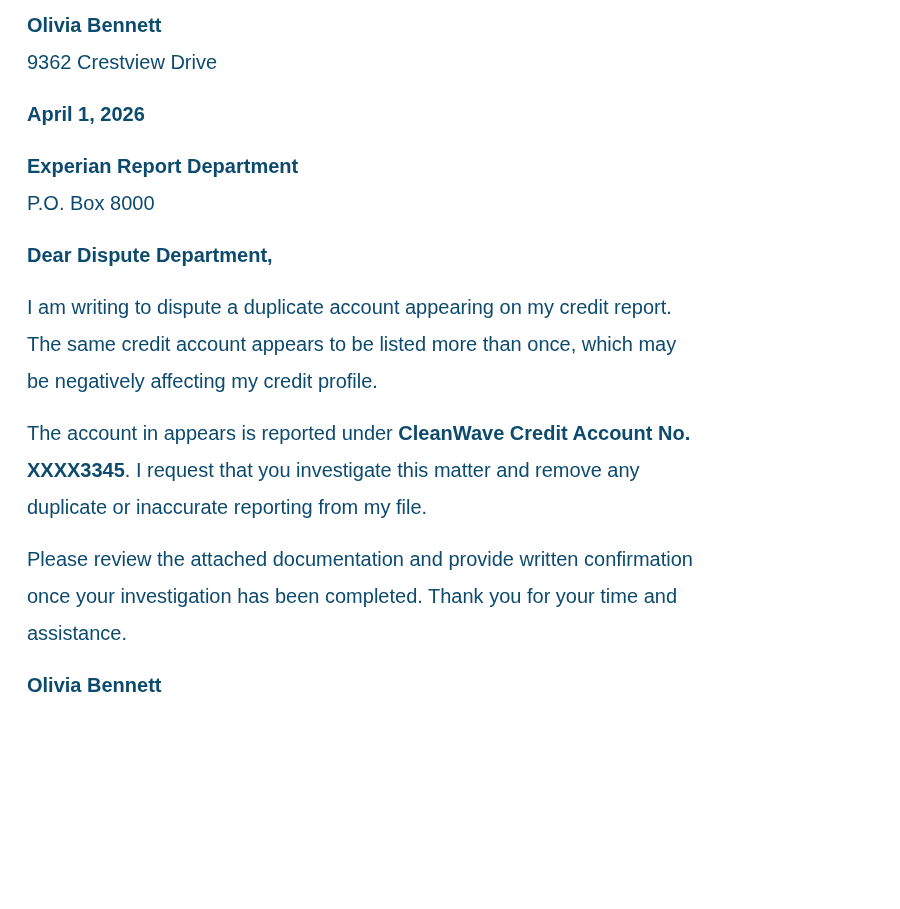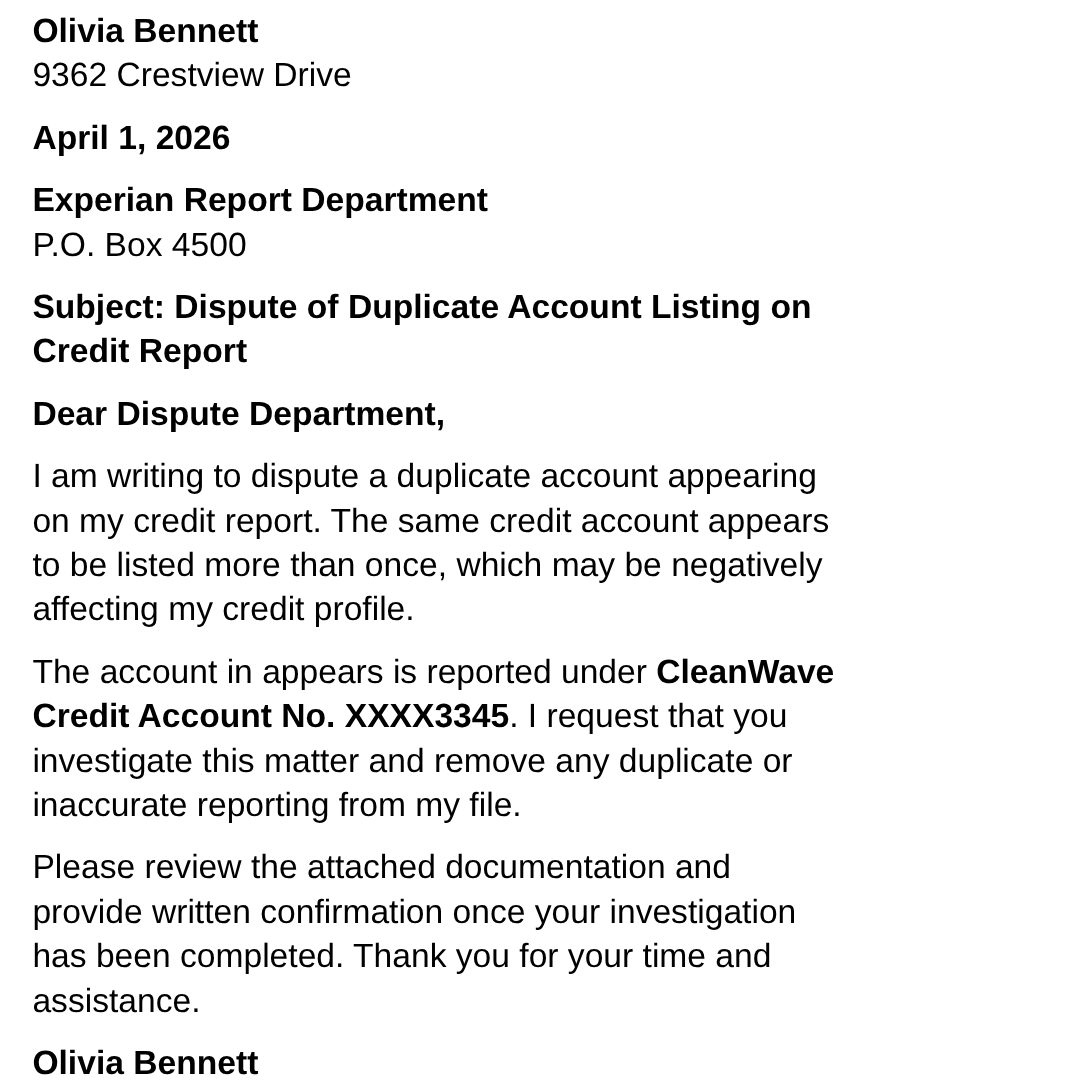--- a/index.html
+++ b/index.html
@@ -7,23 +7,23 @@
     padding: 0;
     background: #ffffff;
   }
   .page {
     width: 728px;
     height: 909px;
     box-sizing: border-box;
     background: #ffffff;
     padding: 7px 30px 0 27px;
     font-family: "Liberation Sans", sans-serif;
-    font-size: 28px;
+    font-size: 20px;
     line-height: 37px;
-    color: #000000;
+    color: #0c4a6e;
     overflow: hidden;
   }
   .block {
     margin: 0 0 15px 0;
   }
   .line {
     display: block;
   }
   .bold {
     font-weight: 700;
@@ -36,24 +36,23 @@
 
   <p class="block">
     <span class="line bold">Olivia Bennett</span>
     <span class="line">9362 Crestview Drive</span>
   </p>
 
   <p class="block bold">April 1, 2026</p>
 
   <p class="block">
     <span class="line bold">Experian Report Department</span>
-    <span class="line">P.O. Box 4500</span>
+    <span class="line">P.O. Box 8000</span>
   </p>
 
-  <p class="block bold">Subject: Dispute of Duplicate Account Listing on Credit Report</p>
 
   <p class="block bold">Dear Dispute Department,</p>
 
   <p class="block">I am writing to dispute a duplicate account appearing on my credit report. The same credit account appears to be listed more than once, which may be negatively affecting my credit profile.</p>
 
   <p class="block"><span>The account in appears is reported under </span><span class="bold">CleanWave Credit Account No. XXXX3345</span><span>. I request that you investigate this matter and remove any duplicate or inaccurate reporting from my file.</span></p>
 
   <p class="block">Please review the attached documentation and provide written confirmation once your investigation has been completed. Thank you for your time and assistance.</p>
 
   <p class="block">

